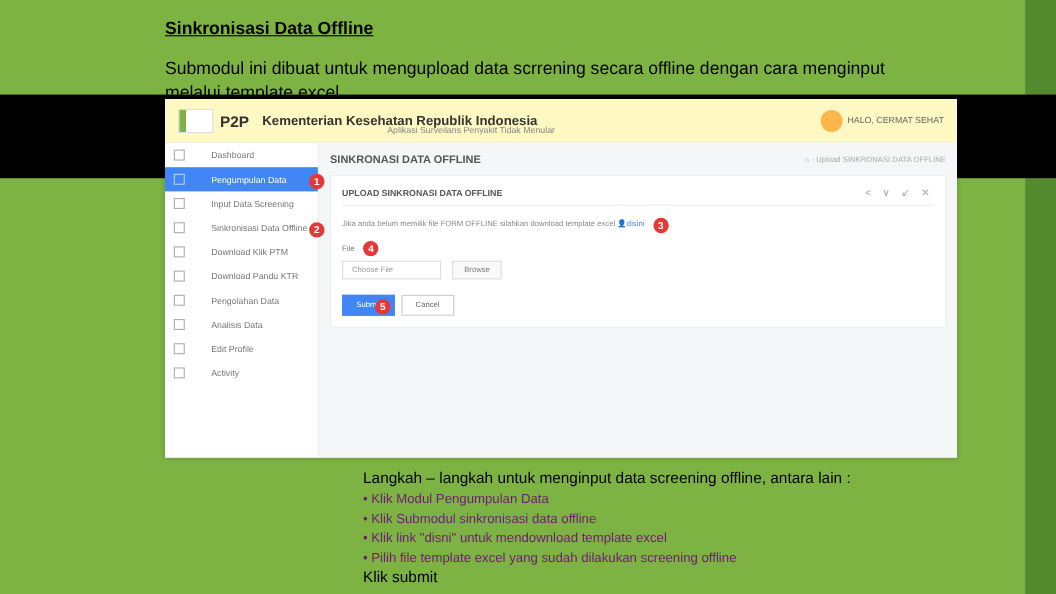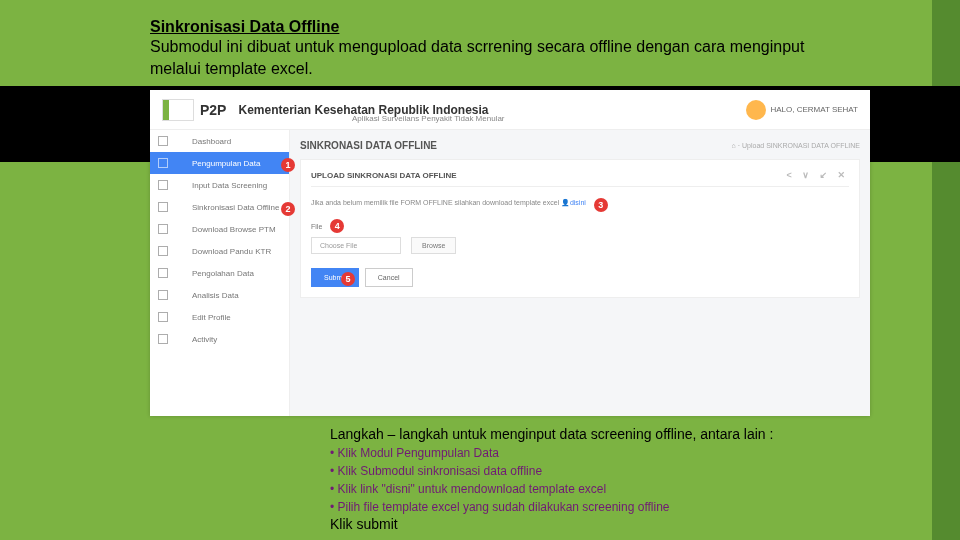--- a/index.html
+++ b/index.html
@@ -1,22 +1,22 @@
 <!DOCTYPE html>
 <html><head>
 <meta charset="utf-8">
 <style>
 *{box-sizing:border-box;margin:0;padding:0;font-family:Arial,Helvetica,sans-serif}
 body{width:960px;height:540px;background:#7cb342;position:relative;overflow:hidden}
 .rightbar{position:absolute;right:0;top:0;width:28px;height:540px;background:#558b2f}
 .blackbar{position:absolute;left:0;top:86px;width:960px;height:76px;background:#000}
 .heading{position:absolute;left:150px;top:18px;width:700px}
 .heading .t1{font-weight:700;font-size:16px;color:#000;text-decoration:underline}
-.heading .t2{font-size:16px;color:#000;margin-top:0;line-height:1.35}
-.shot{position:absolute;left:150px;top:90px;width:720px;height:326px;background:#ffffff;box-shadow:0 0 4px rgba(0,0,0,.2)}
+.heading .t2{font-size:16px;color:#000;margin-top:16px;line-height:1.35}
+.shot{position:absolute;left:150px;top:90px;width:720px;height:326px;background:#fef9c3;box-shadow:0 0 4px rgba(0,0,0,.2)}
 .topbar{height:40px;display:flex;align-items:center;padding:0 12px;border-bottom:1px solid #eee}
 .logo{width:32px;height:22px;background:linear-gradient(90deg,#7cb342 6px,#fff 6px);border:1px solid #ddd;margin-right:6px}
 .p2p{font-weight:700;font-size:14px;color:#333}
 .kemen{margin-left:12px;font-size:12px;color:#333;font-weight:700}
 .subk{font-size:8px;color:#888;margin-left:12px;position:absolute;top:24px;left:190px}
 .usergrp{margin-left:auto;display:flex;align-items:center;font-size:8px;color:#666}
 .avatar{width:20px;height:20px;border-radius:50%;background:#ffb74d;margin-right:4px}
 .body{display:flex;height:286px}
 .sidebar{width:140px;background:#fff;border-right:1px solid #eee;font-size:8px;color:#777}
 .sbi{display:flex;align-items:center;padding:6px 8px;gap:24px;position:relative}
@@ -81,21 +81,21 @@
           <span class="ic"></span>
           <span>Input Data Screening</span>
         </div>
       <div class="sbi">
           <span class="ic"></span>
           <span>Sinkronisasi Data Offline</span>
         <span class="dot" style="right:-6px;top:6px">2</span>
       </div>
       <div class="sbi">
           <span class="ic"></span>
-          <span>Download Browse PTM</span>
+          <span>Download Klik PTM</span>
         </div>
       <div class="sbi">
           <span class="ic"></span>
           <span>Download Pandu KTR</span>
         </div>
       <div class="sbi">
           <span class="ic"></span>
           <span>Pengolahan Data</span>
         </div>
       <div class="sbi">

